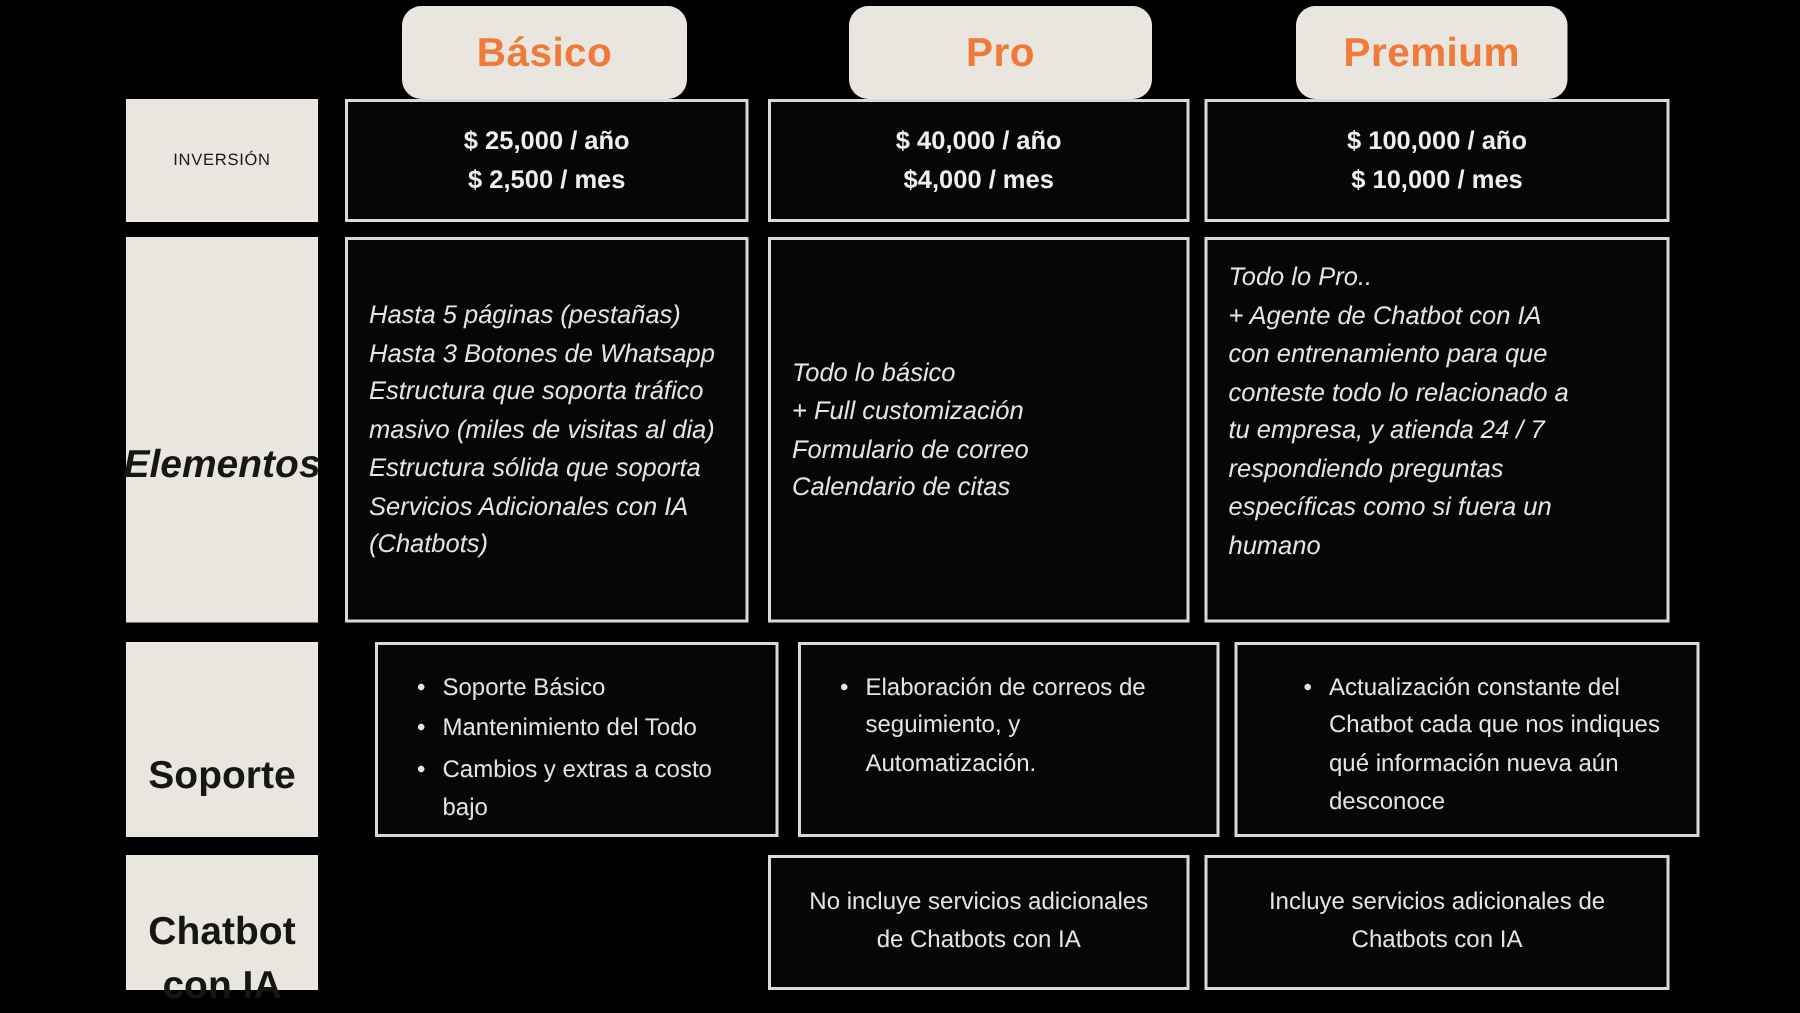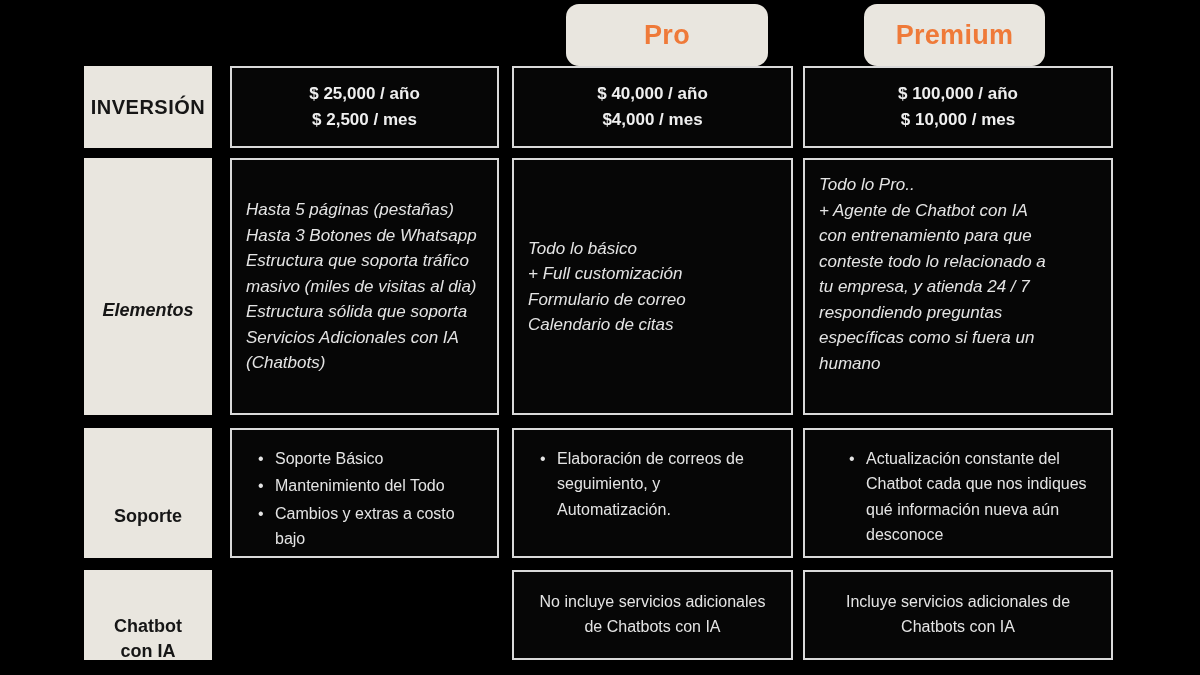--- a/index.html
+++ b/index.html
@@ -58,28 +58,28 @@
   
   .label-cell {
     background: #e9e6df;
     display: flex;
     align-items: center;
     justify-content: center;
     text-align: center;
     color: #161616;
   }
   .label-cell .lbl {
-    font-size: 18px;
+    font-size: 26px;
     font-weight: 700;
     line-height: 1.35;
     margin-top: 47px;
   }
   .label-cell .lbl-caps {
-    font-size: 20px;
-    font-weight: 700;
+    font-size: 11px;
+    font-weight: 400;
     letter-spacing: 0.5px;
   }
 
   
   .content-cell {
     background: #060606;
     border: 2px solid #d9d9d9;
     color: #e4e4e4;
     display: flex;
   }
@@ -101,20 +101,21 @@
     line-height: 1.5;
     text-align: left;
   }
   .elementos-top {
     align-items: flex-start;
     padding-top: 12px;
   }
   .soporte-cell {
     align-items: flex-start;
     padding: 16px 8px 8px 10px;
+    margin-left: 20px;
   }
   .soporte-cell ul {
     margin: 0;
     padding: 0 0 0 16px;
     list-style: none;
   }
   .soporte-cell li {
     position: relative;
     padding-left: 17px;
     white-space: pre-line;
@@ -136,20 +137,23 @@
     white-space: pre-line;
     font-size: 16px;
     line-height: 1.55;
   }
 </style>
 </head>
 <body>
 
 <div id="slide">
 
+  <div class="pill" id="pill-basico">
+    <span>Básico</span>
+  </div>
   <div class="pill" id="pill-pro">
     <span>Pro</span>
   </div>
   <div class="pill" id="pill-premium">
     <span>Premium</span>
   </div>
 
   <div class="cell col-label row-inversion label-cell">
     <span class="lbl-caps">INVERSIÓN</span>
   </div>

